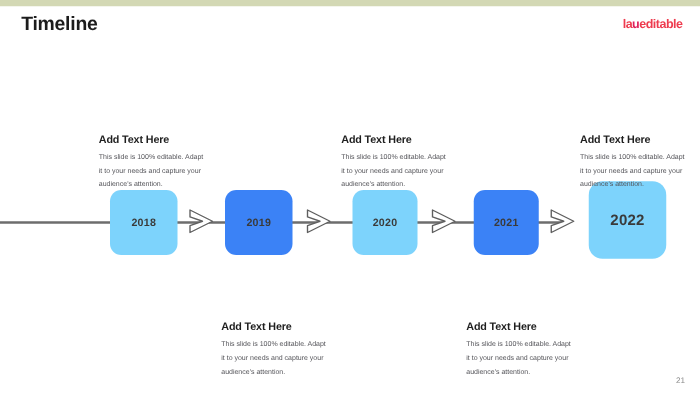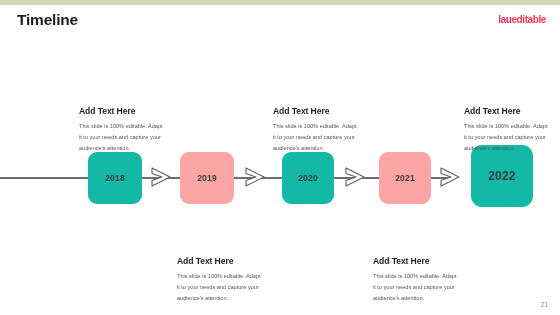--- a/index.html
+++ b/index.html
@@ -68,22 +68,22 @@
     position: absolute;
     border-radius: 9px;
     display: flex;
     align-items: center;
     justify-content: center;
     font-size: 8.5px;
     font-weight: bold;
     color: #3a3a3a;
     letter-spacing: 0.2px;
   }
-  .year-box.green { background: #14b8a6; }
-  .year-box.orange { background: #fca5a5; }
+  .year-box.green { background: #7dd3fc; }
+  .year-box.orange { background: #3b82f6; }
 
   .ybox-2018 { left: 88px;  top: 152px; width: 54px; height: 52px; }
   .ybox-2019 { left: 180px; top: 152px; width: 54px; height: 52px; }
   .ybox-2020 { left: 282px; top: 152px; width: 52px; height: 52px; }
   .ybox-2021 { left: 379px; top: 152px; width: 52px; height: 52px; }
   .ybox-2022 {
     left: 471px; top: 145px; width: 62px; height: 62px;
     font-size: 12px; border-radius: 11px;
   }
 

